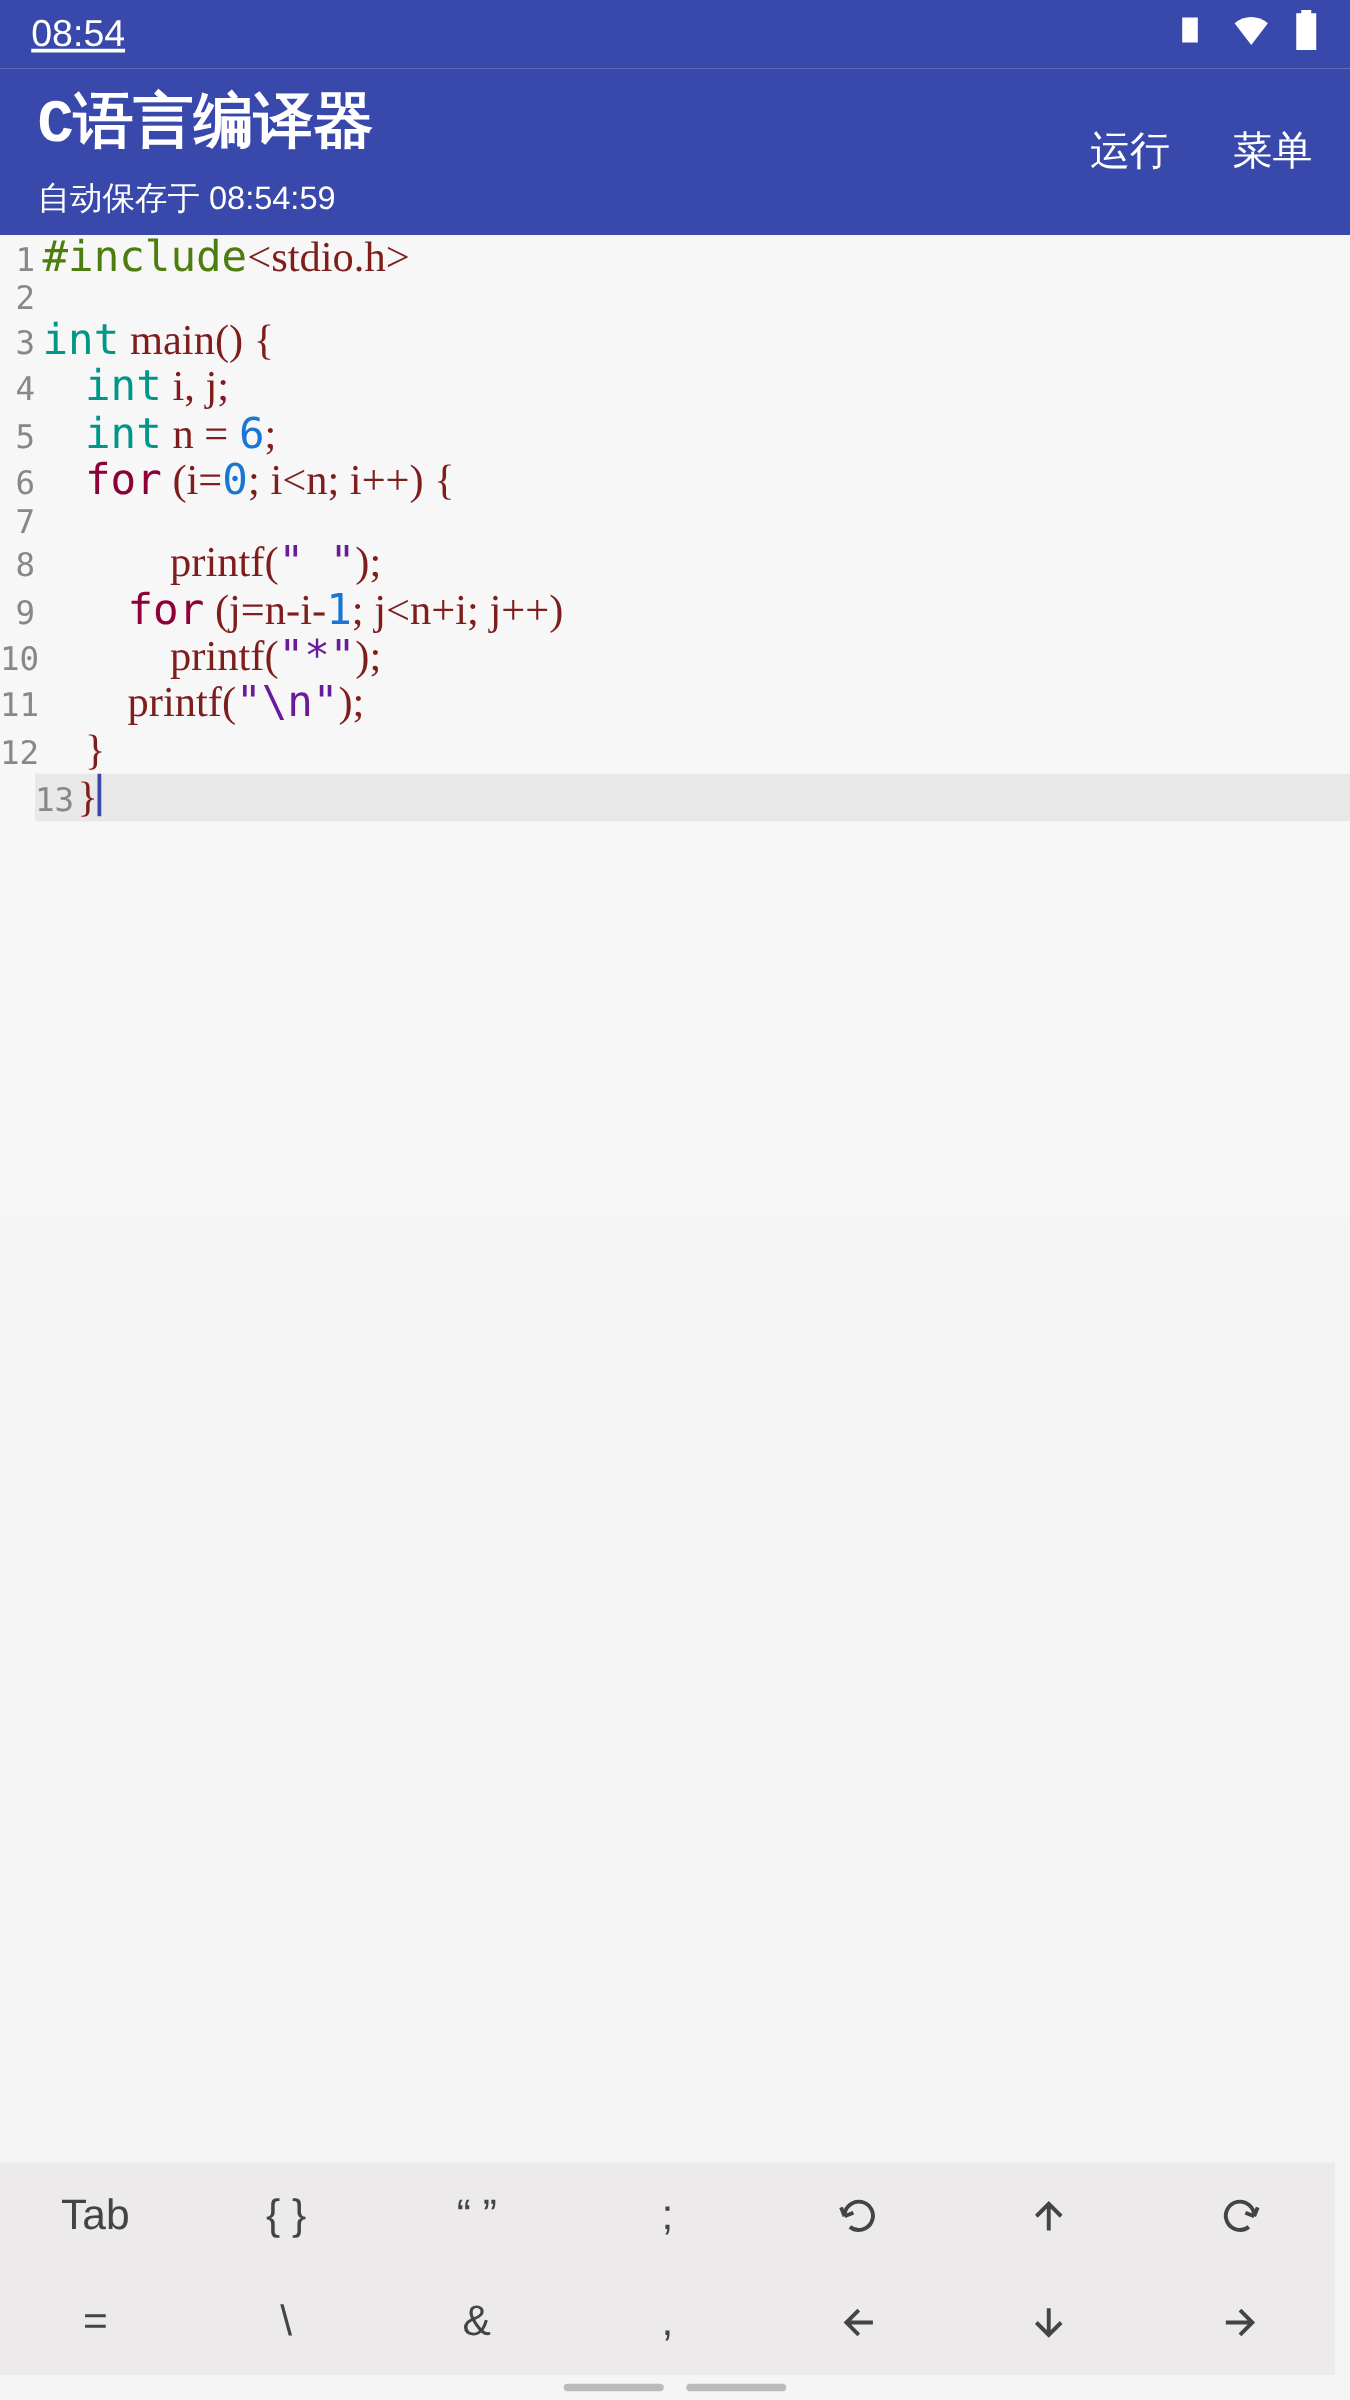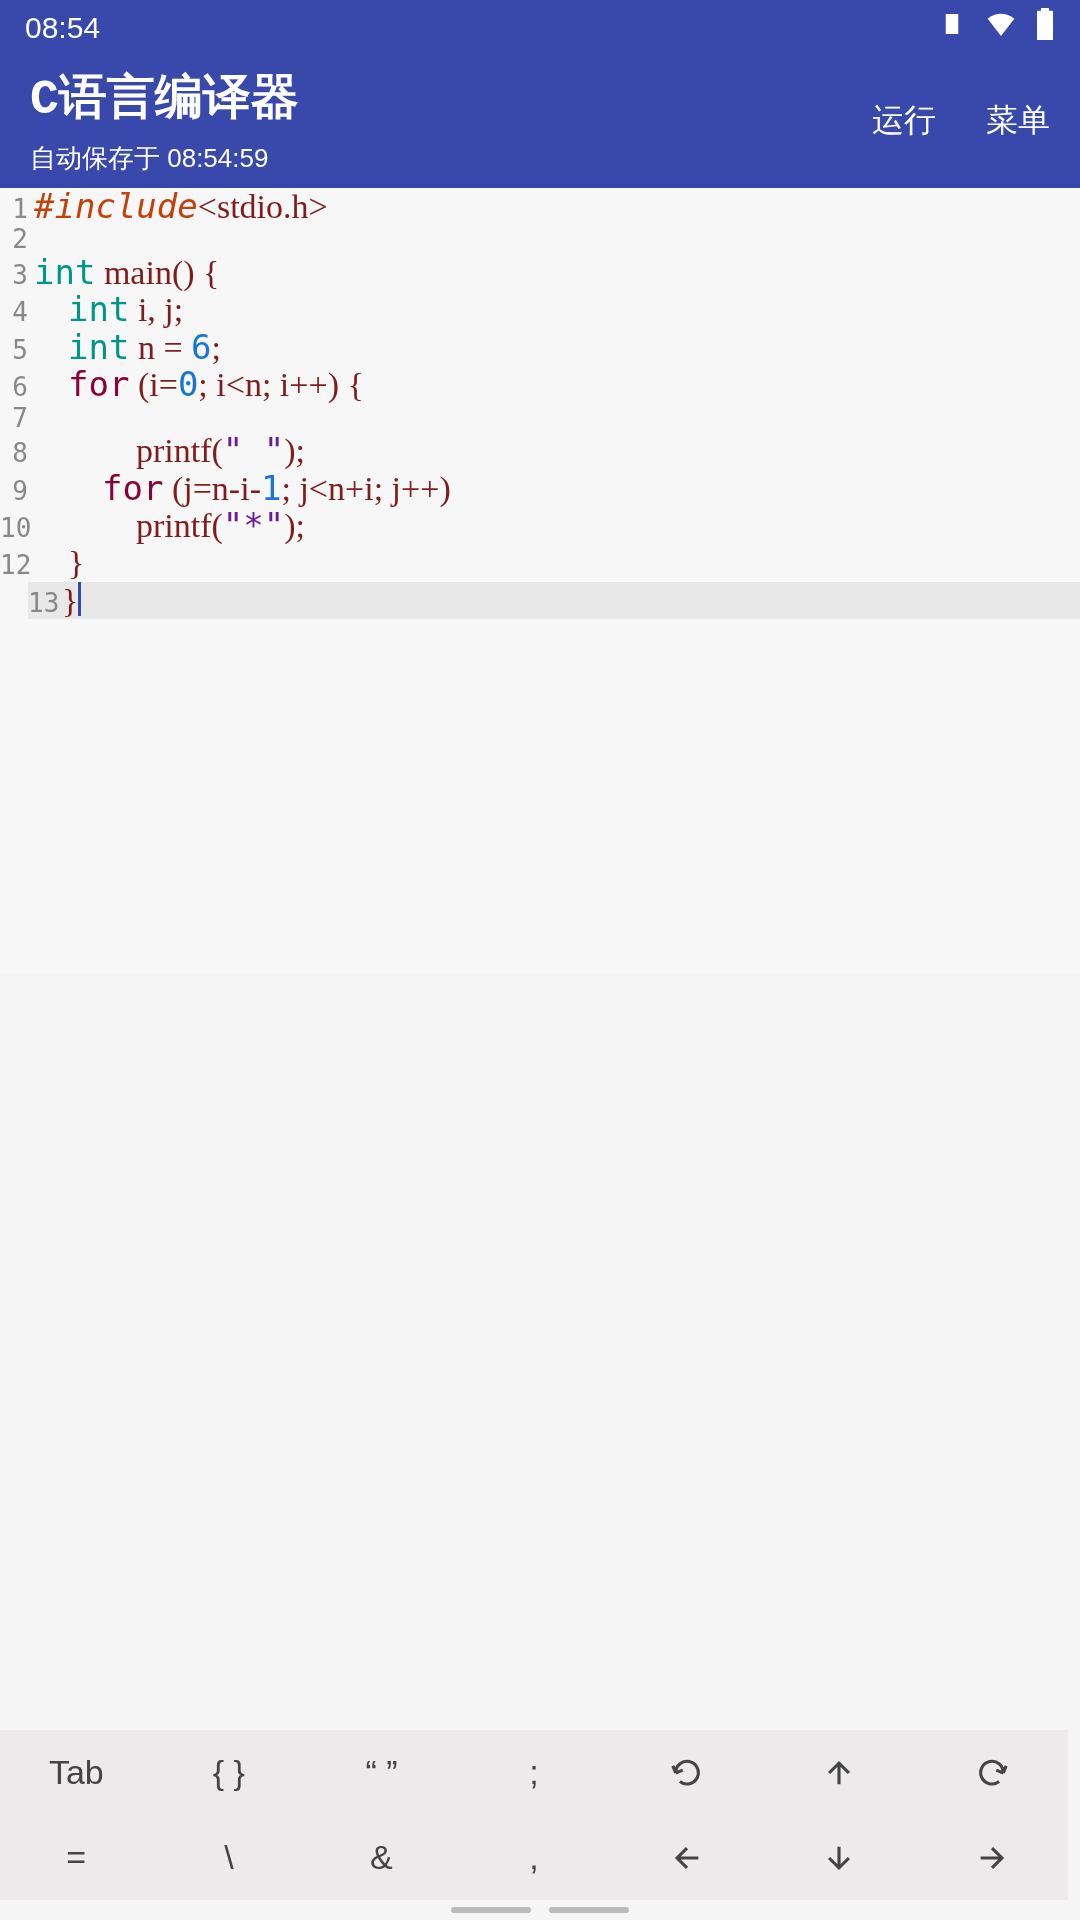--- a/index.html
+++ b/index.html
@@ -8,20 +8,21 @@
   .status-bar {
     height: 55px;
     background: #3949ab;
     color: white;
     display: flex;
     align-items: center;
     justify-content: space-between;
     padding: 0 25px;
     font-size: 30px;
     font-weight: 500;
+    text-decoration: underline;
   }
   .status-icons { display: flex; gap: 18px; align-items: center; }
   .status-icons svg { fill: white; }
   
   .header {
     background: #3949ab;
     color: white;
     padding: 10px 30px 12px 30px;
     display: flex;
     align-items: center;
@@ -51,21 +52,21 @@
     color: #888;
     font-size: 26px;
     padding-right: 2px;
     flex-shrink: 0;
   }
   .code {
     padding-left: 4px;
     white-space: pre;
     font-size: 34px;
   }
-  .kw-preproc { color: #c2410c; font-style: italic; }
+  .kw-preproc { color: #4d7c0f; }
   .kw-type    { color: #009688; }
   .kw-ctrl    { color: #8e0038; }
   .num        { color: #1976d2; }
   .str        { color: #6a1b9a; }
   .plain      { color: #7f1d1d; font-family: Liberation Serif, serif; }
   .caret {
     display: inline-block;
     width: 3px;
     height: 34px;
     background: #3949ab;
@@ -181,20 +182,24 @@
       </div>
       <div class="code-line">
         <div class="gutter">9</div>
         <div class="code"><span class="plain">        </span><span class="kw-ctrl">for</span><span class="plain"> (j=n-i-</span><span class="num">1</span><span class="plain">; j&lt;n+i; j++)</span></div>
       </div>
       <div class="code-line">
         <div class="gutter">10</div>
         <div class="code"><span class="plain">            printf(</span><span class="str">"*"</span><span class="plain">);</span></div>
       </div>
       <div class="code-line">
+        <div class="gutter">11</div>
+        <div class="code"><span class="plain">        printf(</span><span class="str">"\n"</span><span class="plain">);</span></div>
+      </div>
+      <div class="code-line">
         <div class="gutter">12</div>
         <div class="code"><span class="plain">    }</span></div>
       </div>
       <div class="code-line current">
         <div class="gutter">13</div>
         <div class="code"><span class="plain">}</span><span class="caret"></span></div>
       </div>
     </div>
   <div class="editor-fill"></div>
 </div>

